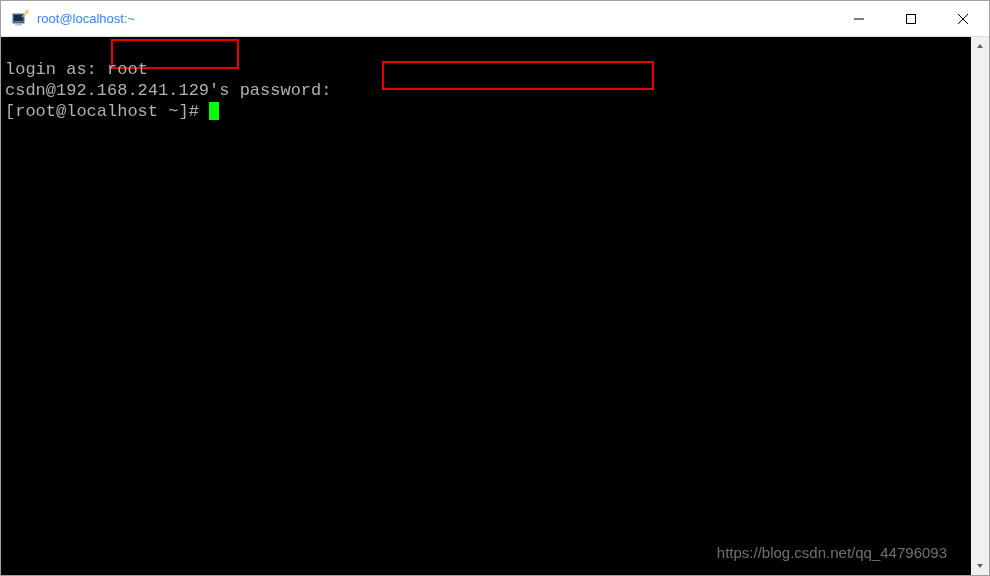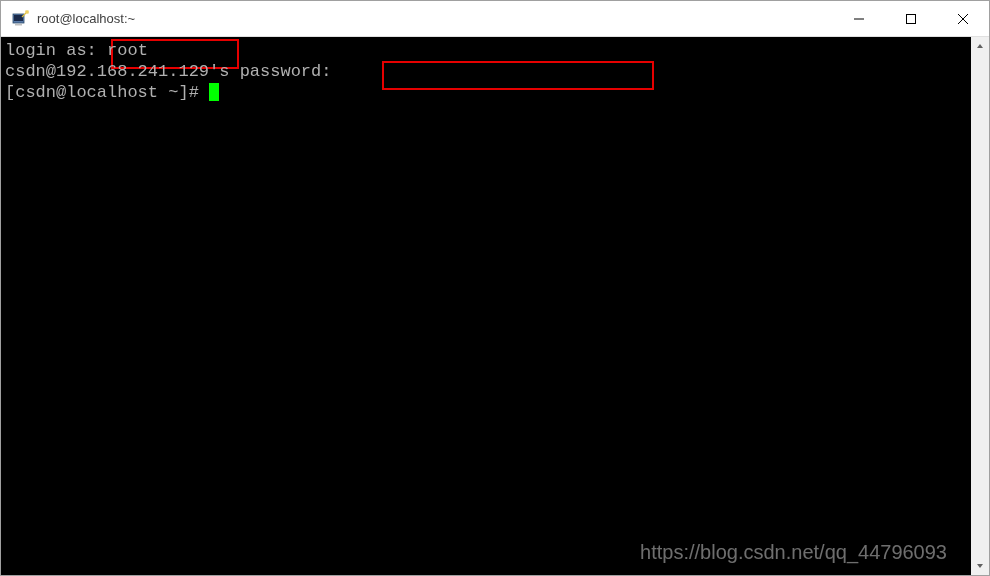--- a/index.html
+++ b/index.html
@@ -34,21 +34,21 @@
     .titlebar-icon {
       width: 18px;
       height: 18px;
       margin-right: 8px;
       display: flex;
       align-items: center;
       justify-content: center;
     }
     .titlebar-title {
       font-size: 13px;
-      color: #404040;
+      color: #3b82f6;
       flex: 1;
     }
     .window-controls {
       display: flex;
       height: 100%;
     }
     .window-control {
       width: 52px;
       height: 100%;
       display: flex;
@@ -60,21 +60,21 @@
       cursor: pointer;
     }
     .terminal-area {
       flex: 1;
       background: #000;
       position: relative;
       display: flex;
     }
     .terminal-content {
       flex: 1;
-      padding: 3px 4px;
+      padding: 22px 4px;
       font-family: "Courier New", monospace;
       font-size: 17px;
       line-height: 21px;
       color: #b0b0b0;
       position: relative;
     }
     .terminal-line {
       white-space: pre;
       position: relative;
     }
@@ -122,21 +122,21 @@
     }
     .scrollbar-track {
       flex: 1;
       background: #f0f0f0;
     }
     .watermark {
       position: absolute;
       bottom: 12px;
       right: 24px;
       color: rgba(200, 200, 200, 0.55);
-      font-size: 20px;
+      font-size: 15px;
       font-family: Arial, sans-serif;
       pointer-events: none;
     }
   </style>
 </head>
 <body>
 
 <div class="window">
   <div class="titlebar">
     <span class="titlebar-icon">
@@ -168,21 +168,21 @@
       </div>
     </div>
   </div>
 
   <div class="terminal-area">
     <div class="terminal-content">
       <div class="highlight-box box1"></div>
       <div class="highlight-box box2"></div>
       <div class="terminal-line"><span>login as:</span><span> root</span></div>
       <div class="terminal-line">csdn@192.168.241.129's password:</div>
-      <div class="terminal-line"><span>[csdn@localhost ~]# </span><span class="cursor-block"></span></div>
+      <div class="terminal-line"><span>[root@localhost ~]# </span><span class="cursor-block"></span></div>
       <div class="watermark">https://blog.csdn.net/qq_44796093</div>
     </div>
     <div class="scrollbar">
       <div class="scrollbar-btn">
         <svg width="8" height="6" viewBox="0 0 8 6">
             <path d="M4 1 L7 5 L1 5 Z" fill="#606060"></path>
           </svg>
       </div>
       <div class="scrollbar-track"></div>
       <div class="scrollbar-btn">

